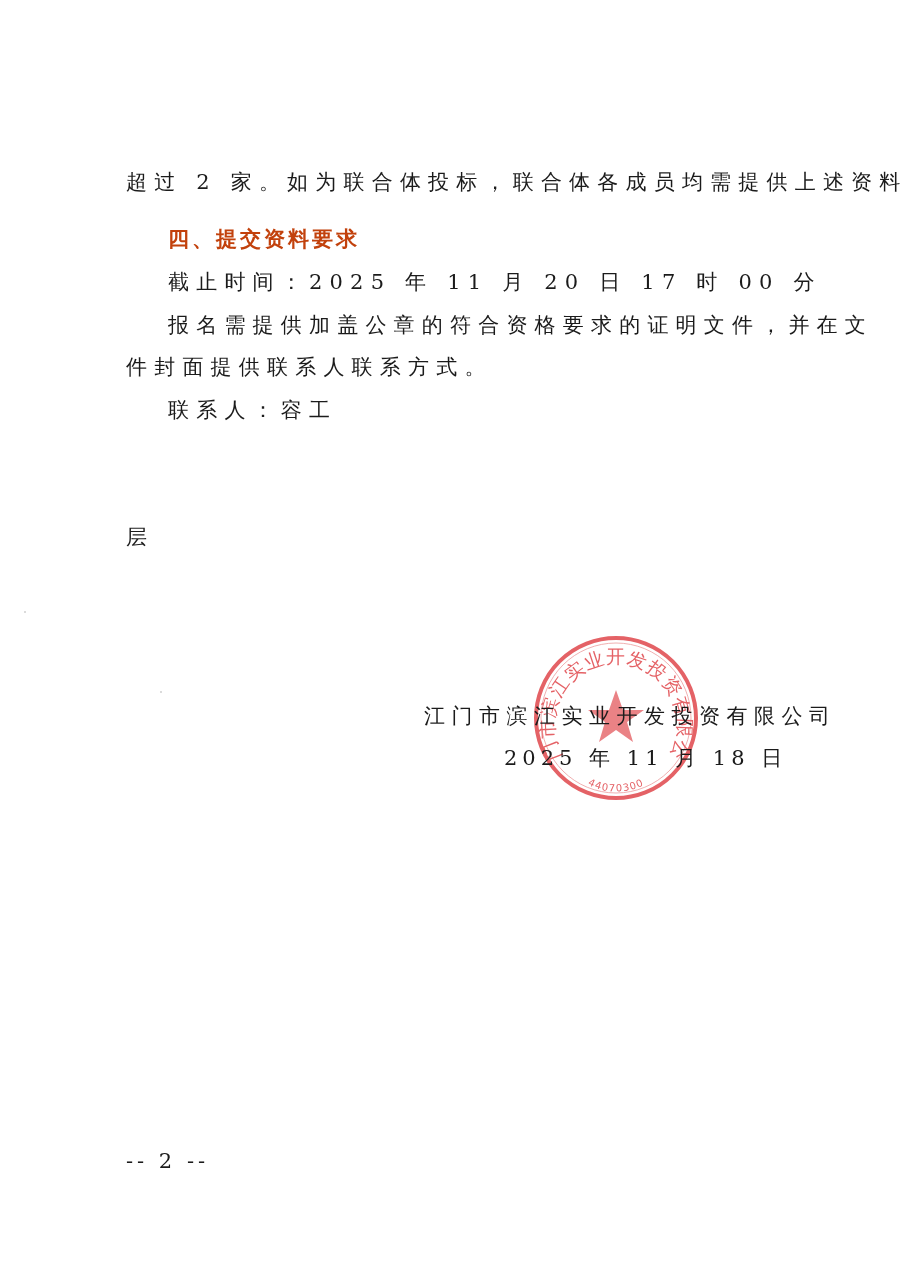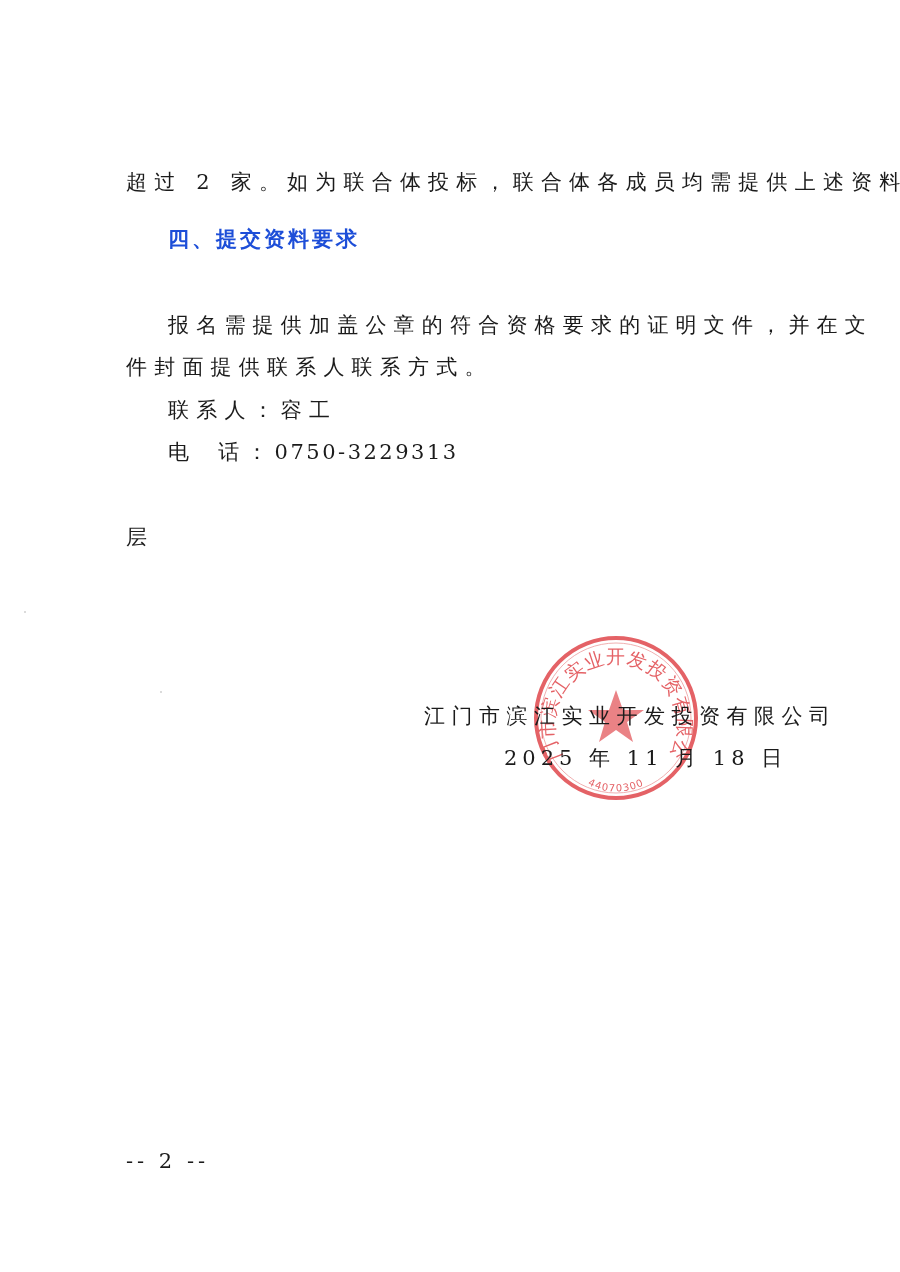--- a/index.html
+++ b/index.html
@@ -2,48 +2,48 @@
 <html><head>
 <meta charset="utf-8">
 <style>
   html, body { margin: 0; padding: 0; background: #ffffff; }
   body { width: 900px; height: 1272px; position: relative; overflow: hidden;
          font-family: "DejaVu Serif", "Liberation Serif", serif; color: #1a1a1a; }
   .page { position: absolute; left: 0; top: 0; width: 900px; height: 1272px; background: #fff; }
   .line { position: absolute; font-size: 21px; line-height: 28px; white-space: nowrap;
           letter-spacing: 7.2px; color: #1b1b1b; }
   .heading { font-family: "DejaVu Sans", "Liberation Sans", sans-serif; font-weight: bold;
-             letter-spacing: 3px; font-size: 21px; color: #1d4ed8; }
+             letter-spacing: 3px; font-size: 21px; color: #c2410c; }
   .sig { position: absolute; font-size: 21px; line-height: 28px; white-space: nowrap;
          letter-spacing: 6.5px; color: #1b1b1b; z-index: 2; }
   .seal { position: absolute; left: 530px; top: 632px; width: 172px; height: 172px; z-index: 1; opacity: 0.85; }
   .page-number { position: absolute; left: 126px; top: 1147px; font-size: 21px; line-height: 28px;
                  letter-spacing: 4px; color: #1b1b1b; white-space: nowrap; }
   .speck { position: absolute; width: 2px; height: 2px; background: #cfcfcf; border-radius: 1px; }
 </style>
 </head>
 <body>
 
 <div class="page">
 
   <div class="line" style="left:126px; top:168px;">超过 2 家。如为联合体投标，联合体各成员均需提供上述资料。</div>
 
   <div class="line heading" style="left:168px; top:225px;">四、提交资料要求</div>
 
+  <div class="line" style="left:168px; top:268px;">
+    <span>截止时间：</span><span>2025 年 11 月 20 日 17 时 00 分</span>
+  </div>
 
   <div class="line" style="left:168px; top:311px;">报名需提供加盖公章的符合资格要求的证明文件，并在文</div>
   <div class="line" style="left:126px; top:353px;">件封面提供联系人联系方式。</div>
 
   <div class="line" style="left:168px; top:396px;">
     <span>联系人：</span><span>容工</span>
   </div>
 
-  <div class="line" style="left:168px; top:438px;">
-    <span style="margin-right:22px;">电</span><span>话：</span><span style="letter-spacing:2.5px;">0750-3229313</span>
-  </div>
 
   <div class="line" style="left:126px; top:523px;">层</div>
 
   <svg class="seal" viewBox="0 0 172 172" xmlns="http://www.w3.org/2000/svg">
     <defs>
       <path id="sealArc" d="M 30 120 A 62 62 0 1 1 142 120" fill="none"></path>
       <path id="codeArc" d="M 40 140 A 64 64 0 0 0 132 140" fill="none"></path>
     </defs>
     <circle cx="86" cy="86" r="80" fill="none" stroke="#e0474c" stroke-width="4"></circle>
     <circle cx="86" cy="86" r="75" fill="none" stroke="#e88a8c" stroke-width="0.8"></circle>

